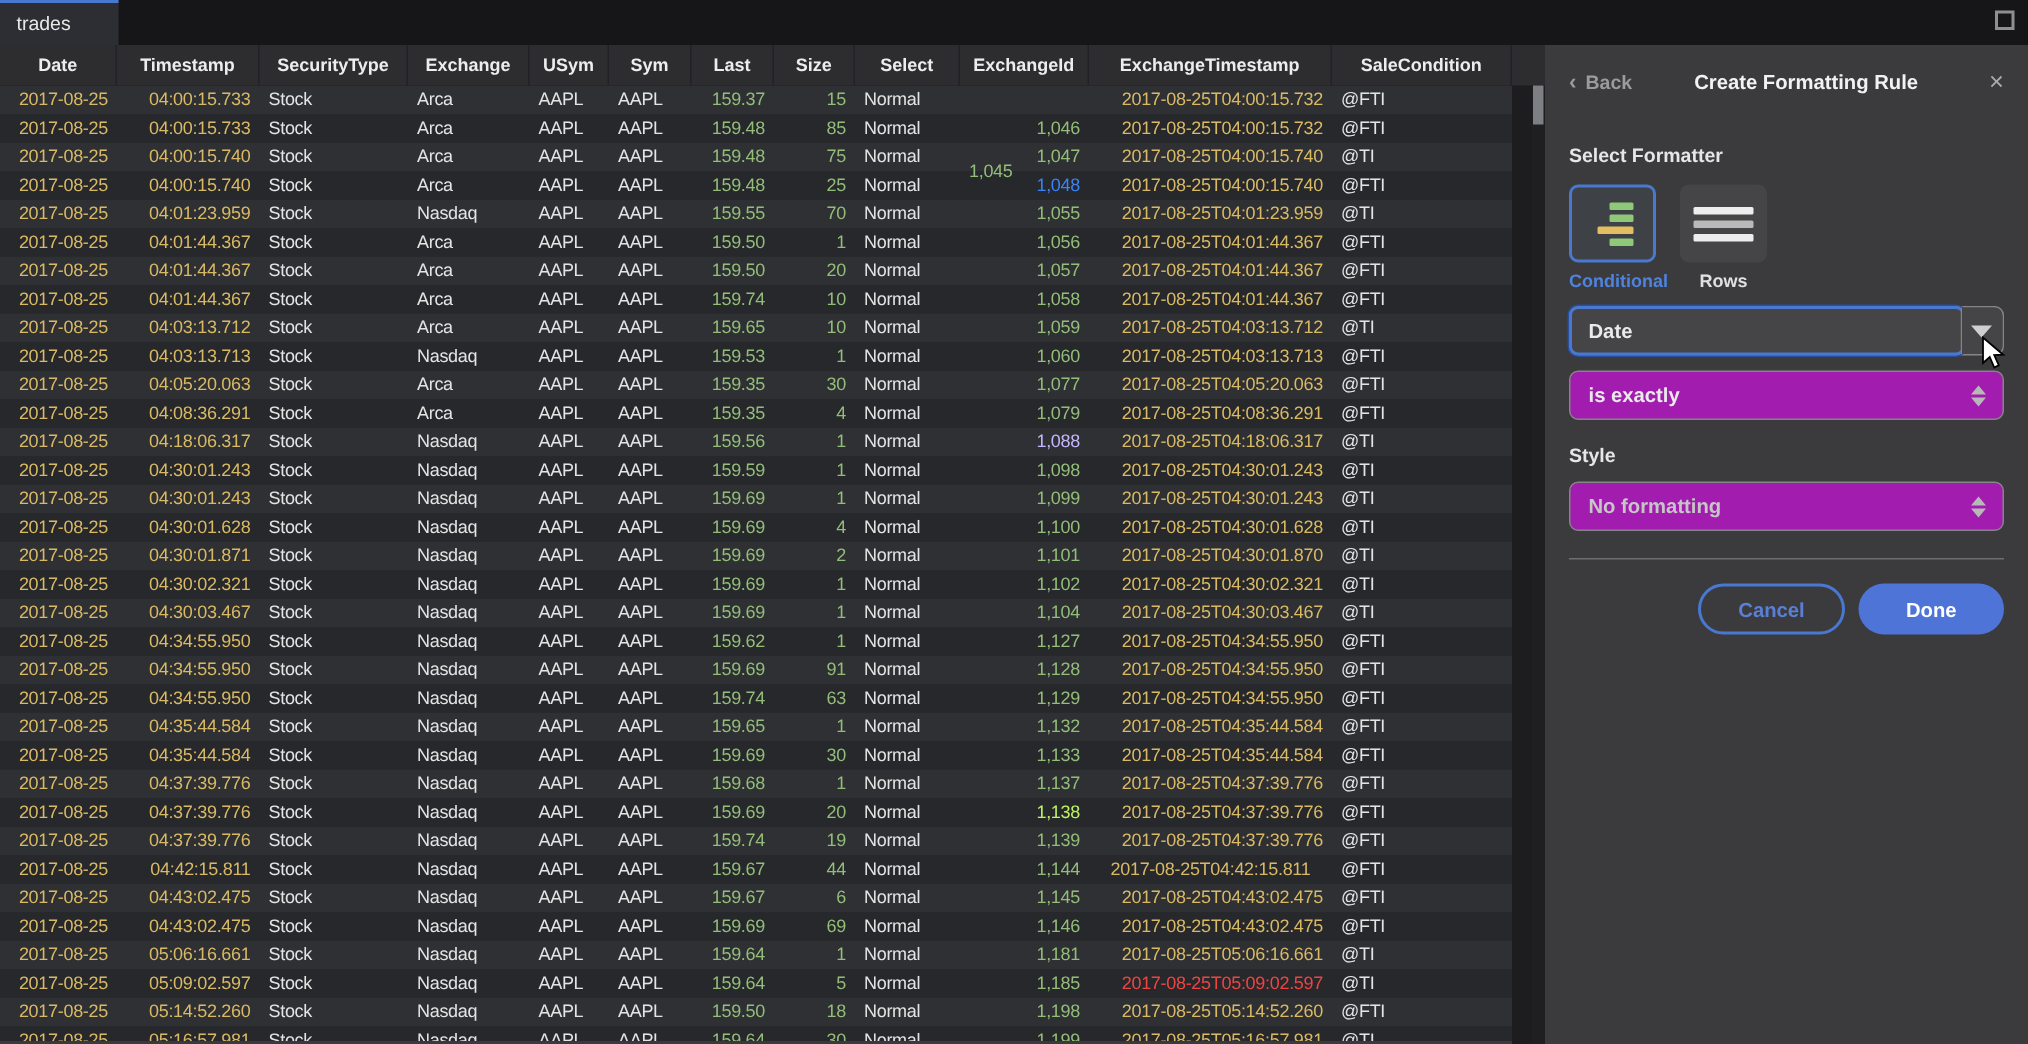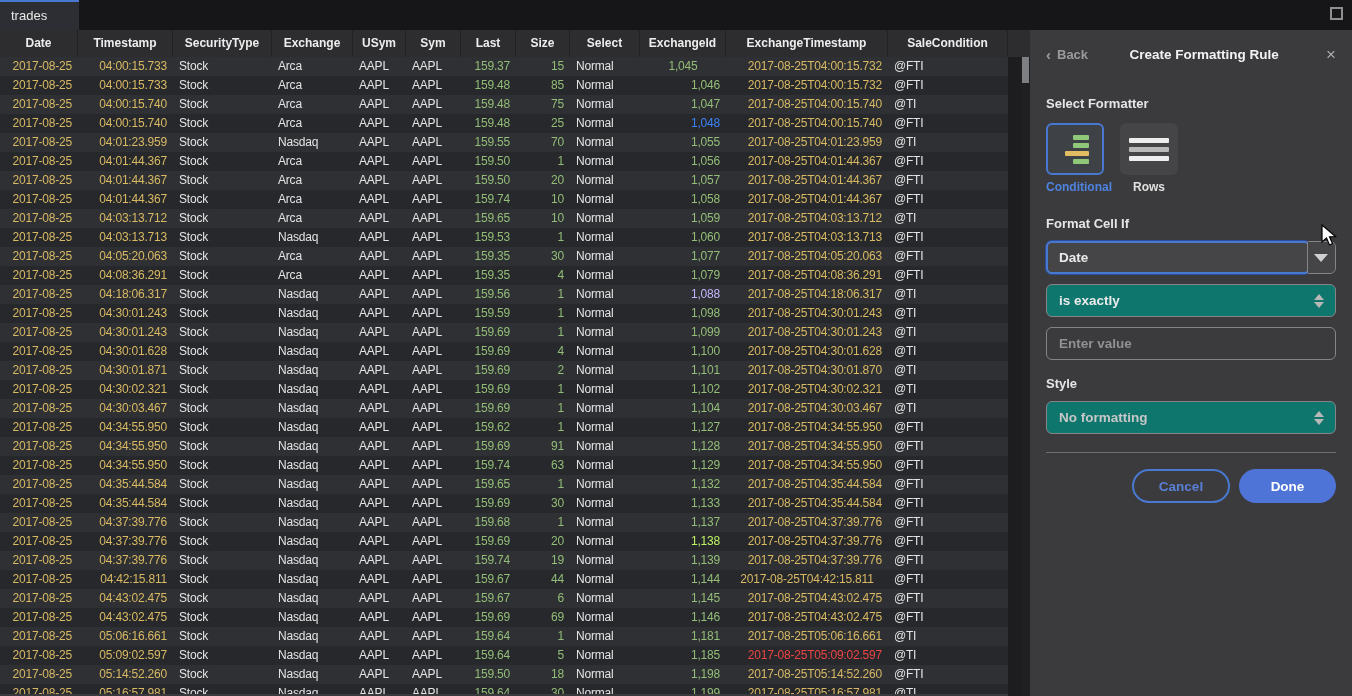--- a/index.html
+++ b/index.html
@@ -49,21 +49,21 @@
     display:flex; flex-direction:column; justify-content:center; align-items:center; gap:4px; }
   .card-box.selected { background:#3e4146; border:2px solid #4878d0; }
   .card-label { text-align:center; font-size:12px; margin-top:5px; color:#e0e0e0; font-weight:bold; }
   .card-label.selected { color:#4e83e0; }
   .cond-bars { display:flex; flex-direction:column; align-items:flex-end; gap:3px; width:28px; }
   .cbar { height:5px; border-radius:1px; }
   .rows-bars { display:flex; flex-direction:column; gap:4px; width:40px; }
   .rbar { height:5px; border-radius:1px; }
 
   .combo, .text-input { position:relative; width:290px; height:33px; margin-top:10px;
-    border:1px solid #858587; border-radius:6px; background:#0f766e;
+    border:1px solid #858587; border-radius:6px; background:#a21caf;
     font-size:13.5px; font-weight:bold; color:#eaeaea; }
   .combo .val { position:absolute; left:12px; top:0; line-height:31px; }
   .spinner { position:absolute; right:11px; top:9px; }
   .spinner .up { width:0; height:0; border-left:5px solid transparent;
     border-right:5px solid transparent; border-bottom:6px solid #b8b8b8; margin-bottom:2px; }
   .spinner .down { width:0; height:0; border-left:5px solid transparent;
     border-right:5px solid transparent; border-top:6px solid #b8b8b8; }
   .combo-focus { background:#454547; }
   .combo-focus .focus-part { position:absolute; left:-1px; top:-1px; width:264px; height:33px;
     border:2px solid #4878d0; border-radius:6px; box-shadow:0 0 0 1px #2a4e9a; }
@@ -113,21 +113,21 @@
         <div class="trow odd">
           <div class="tcell" style="width: 78px; text-align: right; color: rgb(217, 185, 100);">2017-08-25</div>
           <div class="tcell" style="width: 95px; text-align: right; color: rgb(217, 185, 100);">04:00:15.733</div>
           <div class="tcell" style="width: 99px; text-align: left; color: rgb(228, 228, 228);">Stock</div>
           <div class="tcell" style="width: 81px; text-align: left; color: rgb(228, 228, 228);">Arca</div>
           <div class="tcell" style="width: 53px; text-align: left; color: rgb(228, 228, 228);">AAPL</div>
           <div class="tcell" style="width: 55px; text-align: left; color: rgb(228, 228, 228);">AAPL</div>
           <div class="tcell" style="width: 55px; text-align: right; color: rgb(147, 189, 120);">159.37</div>
           <div class="tcell" style="width: 54px; text-align: right; color: rgb(147, 189, 120);">15</div>
           <div class="tcell" style="width: 70px; text-align: left; color: rgb(228, 228, 228);">Normal</div>
-          <div class="tcell" style="width: 86px; text-align: center; color: rgb(147, 189, 120);">1,045</div>
+          <div class="tcell" style="width: 86px; text-align: left; color: rgb(147, 189, 120); margin-top: 48px;">1,045</div>
           <div class="tcell" style="width: 162px; text-align: right; color: rgb(217, 185, 100);">2017-08-25T04:00:15.732</div>
           <div class="tcell" style="width: 120px; text-align: left; color: rgb(228, 228, 228);">@FTI</div>
         </div>
         <div class="trow even">
           <div class="tcell" style="width: 78px; text-align: right; color: rgb(217, 185, 100);">2017-08-25</div>
           <div class="tcell" style="width: 95px; text-align: right; color: rgb(217, 185, 100);">04:00:15.733</div>
           <div class="tcell" style="width: 99px; text-align: left; color: rgb(228, 228, 228);">Stock</div>
           <div class="tcell" style="width: 81px; text-align: left; color: rgb(228, 228, 228);">Arca</div>
           <div class="tcell" style="width: 53px; text-align: left; color: rgb(228, 228, 228);">AAPL</div>
           <div class="tcell" style="width: 55px; text-align: left; color: rgb(228, 228, 228);">AAPL</div>
@@ -624,41 +624,37 @@
             <div class="rows-bars">
               <div class="rbar r1" style="background: rgb(237, 237, 237);"></div>
               <div class="rbar r2" style="background: rgb(185, 185, 185);"></div>
               <div class="rbar r3" style="background: rgb(237, 237, 237);"></div>
             </div>
           </div>
           <div class="card-label">Rows</div>
         </div>
       </div>
 
-      <div class="sect-label">Format Cell If</div>
 
       <div class="combo combo-focus">
         <div class="focus-part"></div>
         <span class="val">Date</span>
         <div class="caret-part">
           <div class="caret-down"></div>
         </div>
       </div>
 
       <div class="combo">
         <span class="val">is exactly</span>
         <div class="spinner">
           <div class="up"></div>
             <div class="down"></div>
         </div>
       </div>
 
-      <div class="text-input">
-        <span class="placeholder">Enter value</span>
-      </div>
 
       <div class="sect-label" style="margin-top:16px;">Style</div>
 
       <div class="combo">
         <span class="val" style="color:#c6c6c6;">No formatting</span>
         <div class="spinner">
           <div class="up"></div>
             <div class="down"></div>
         </div>
       </div>

